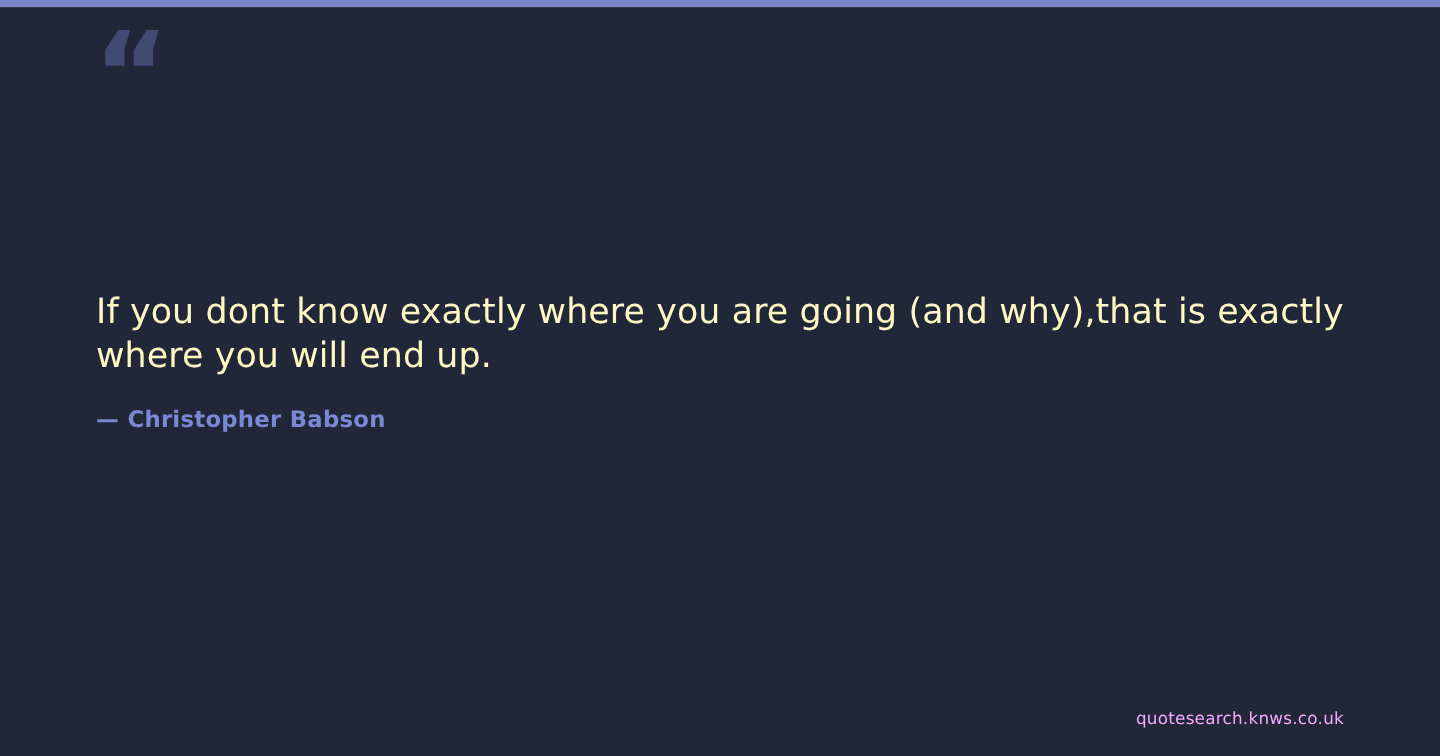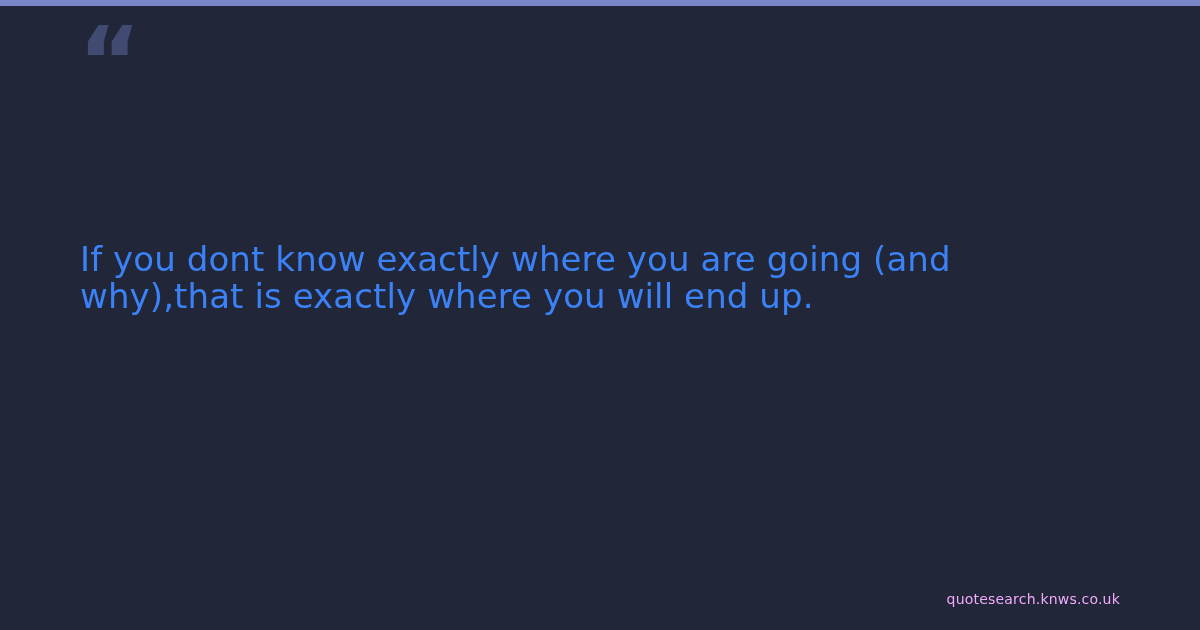--- a/index.html
+++ b/index.html
@@ -46,22 +46,22 @@
     letter-spacing: -2px;
     user-select: none;
   }
 
   
   .quote-body {
     position: absolute;
     left: 80px;
     top: 241px;
     width: 1045px;
-    color: #3b82f6;
-    font-size: 34px;
+    color: #fef9c3;
+    font-size: 29px;
     font-weight: 400;
     line-height: 37px;
     letter-spacing: 0.1px;
   }
 
   
   .attribution {
     position: absolute;
     left: 80px;
     top: 339px;
@@ -90,16 +90,19 @@
 <body>
 
 <div class="card">
 
   <div class="top-bar"></div>
 
   <div class="quote-mark">“</div>
 
   <div class="quote-body">If you dont know exactly where you are going (and why),that is exactly where you will end up.</div>
 
+  <div class="attribution">
+    <span class="dash">—</span><span>Christopher Babson</span>
+  </div>
 
   <div class="watermark">quotesearch.knws.co.uk</div>
 
 </div>
 
 </body></html>

